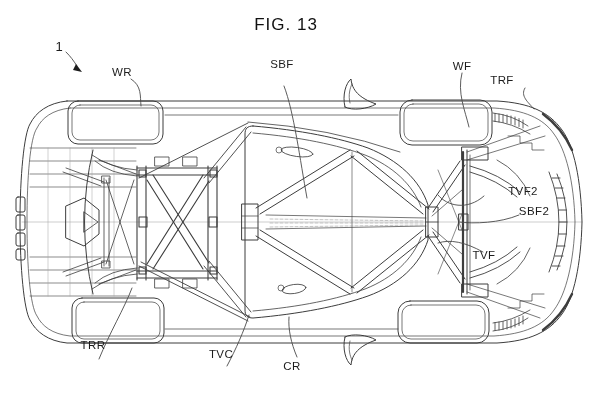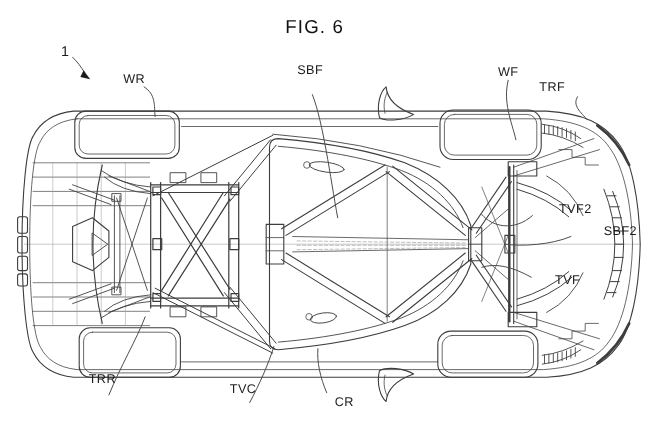--- a/index.html
+++ b/index.html
@@ -252,26 +252,26 @@
         <path d="M 484,196 C 467,211 447,206 438,195"></path>
         <path d="M 519,215 C 500,223 474,224 459,222"></path>
         <path d="M 483,252 C 465,242 450,239 438,243"></path>
         <path d="M 99,359 C 110,332 124,309 132,288"></path>
         <path d="M 227,366 C 236,349 244,331 249,315"></path>
         <path d="M 297,357 C 291,343 288,329 289,317"></path>
       </g>
     </g>
   </svg>
 
-  <div class="fig-title" style="left:286px;top:25px">FIG. 6</div>
+  <div class="fig-title" style="left:286px;top:25px">FIG. 13</div>
   <div class="refnum" style="left:59px;top:46px">1</div>
 
   <div class="lbl" style="left:122px;top:72px">WR</div>
   <div class="lbl" style="left:282px;top:64px">SBF</div>
   <div class="lbl" style="left:462px;top:66px">WF</div>
   <div class="lbl" style="left:502px;top:80px">TRF</div>
   <div class="lbl" style="left:523px;top:191px">TVF2</div>
-  <div class="lbl" style="left:564px;top:211px">SBF2</div>
-  <div class="lbl" style="left:516px;top:255px">TVF</div>
+  <div class="lbl" style="left:534px;top:211px">SBF2</div>
+  <div class="lbl" style="left:484px;top:255px">TVF</div>
   <div class="lbl" style="left:93px;top:345px">TRR</div>
   <div class="lbl" style="left:221px;top:354px">TVC</div>
-  <div class="lbl" style="left:313px;top:366px">CR</div>
+  <div class="lbl" style="left:292px;top:366px">CR</div>
 </div>
 
 </body></html>

